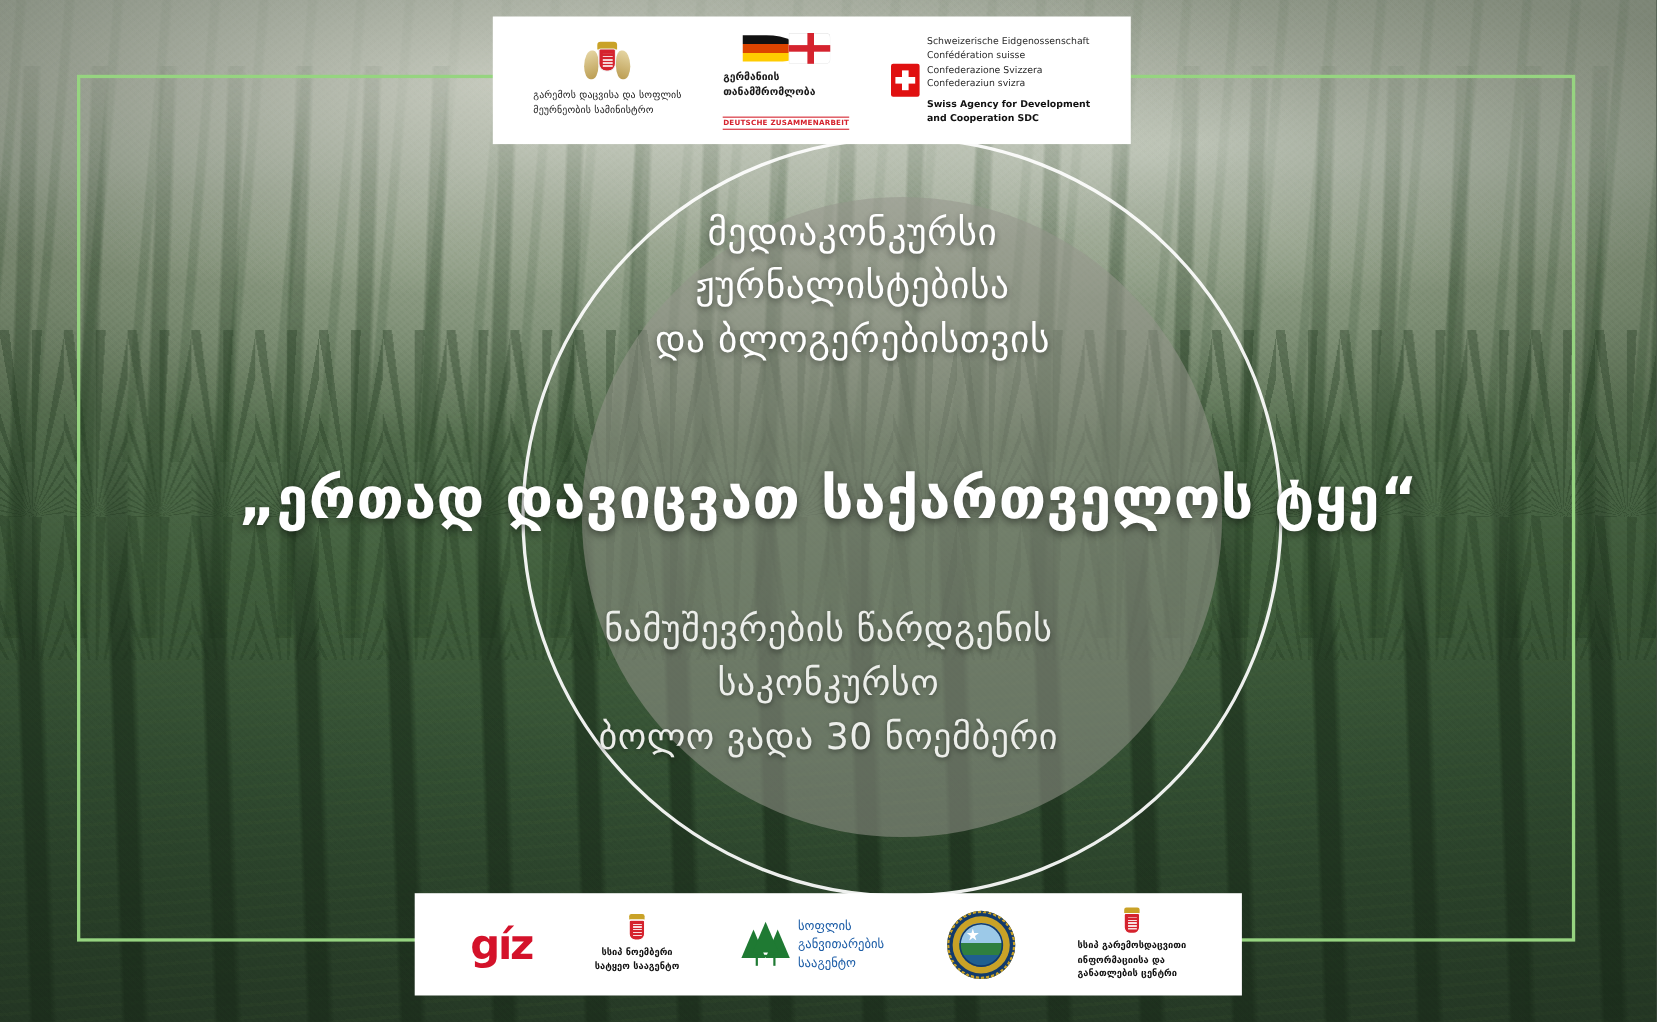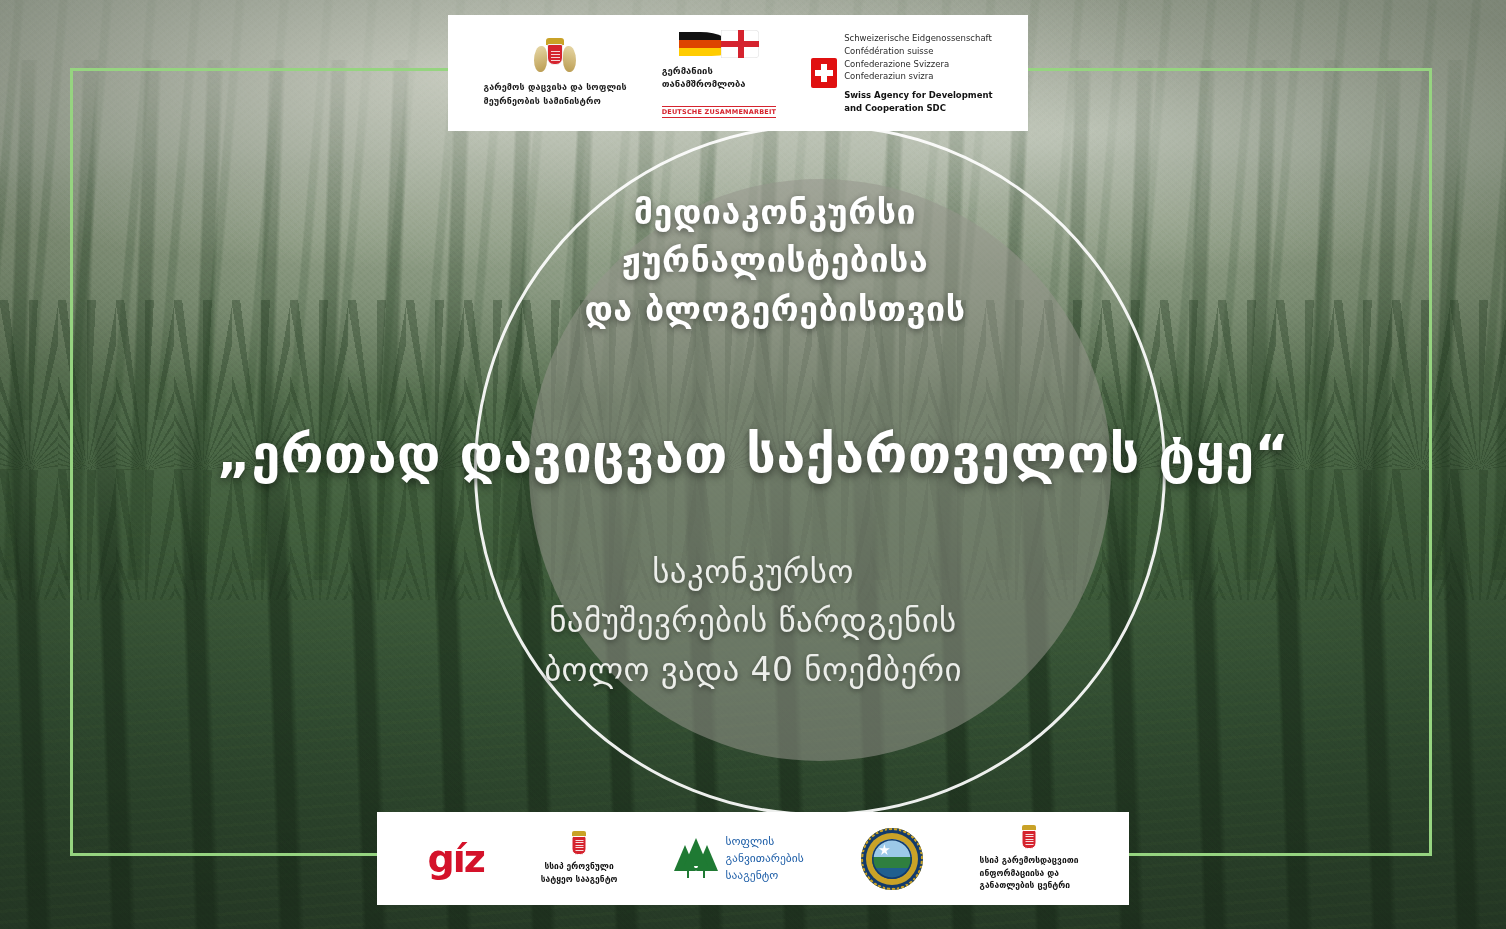--- a/index.html
+++ b/index.html
@@ -93,21 +93,21 @@
                width:16px; height:21px; background:#d5232e; border-radius:2px 2px 7px 7px;
                border:1.5px solid #f0f0f0; }
   .ge-shield::after{ content:""; position:absolute; left:3px; top:4px; width:9px; height:12px;
                background:repeating-linear-gradient(0deg,#fff 0 1.5px,#d5232e 1.5px 3px); opacity:.8;}
   .ge-crown { position:absolute; left:50%; top:0; transform:translateX(-50%);
               width:18px; height:7px; background:#c9a227; border-radius:3px 3px 0 0; }
   .ge-lion-l,.ge-lion-r { position:absolute; top:8px; width:13px; height:26px;
               background:linear-gradient(160deg,#e8d9a8,#b99a4e); border-radius:60% 40% 50% 50%; }
   .ge-lion-l{ left:1px; } .ge-lion-r{ right:1px; transform:scaleX(-1); }
 
-  .min-text { font-size:9px; font-weight:700; color:#1a1a1a; line-height:1.45; letter-spacing:.1px; }
+  .min-text { font-size:9px; font-weight:400; color:#1a1a1a; line-height:1.45; letter-spacing:.1px; }
 
   .gcf-globe { width:54px; height:54px; border-radius:50%;
     background:
       conic-gradient(from 20deg,
         #3fae6e 0 28deg, #2e9e8e 28deg 62deg, #54bf7a 62deg 96deg,
         #1f8f72 96deg 132deg, #49b36f 132deg 170deg, #2aa17f 170deg 205deg,
         #63c184 205deg 240deg, #1f9a86 240deg 278deg, #45b074 278deg 312deg,
         #2e9e8e 312deg 340deg, #3fae6e 340deg 360deg);
     position:relative; }
   .gcf-globe::after{ content:""; position:absolute; inset:0; border-radius:50%;
@@ -130,21 +130,21 @@
   .ch-cross { width:26px; height:30px; background:#e01010; border-radius:2px; position:relative; }
   .ch-cross::before{ content:""; position:absolute; left:50%; top:6px; transform:translateX(-50%);
                      width:6px; height:18px; background:#fff; }
   .ch-cross::after { content:""; position:absolute; left:4px; top:50%; transform:translateY(-50%);
                      width:18px; height:6px; background:#fff; }
   .ch-lines { font-size:8.5px; color:#2b2b2b; line-height:1.5; }
   .ch-bold  { font-size:8.5px; font-weight:700; color:#111; line-height:1.45; margin-top:6px; }
 
   
   .center-text { position:absolute; left:0; right:0; top:0; text-align:center; }
-  .kicker { position:absolute; left:0; right:0; top:188px; color:#fff; font-weight:700;
+  .kicker { position:absolute; left:0; right:0; top:188px; color:#fff; font-weight:400;
             font-size:34px; line-height:1.42; letter-spacing:.5px;
             text-shadow:0 2px 6px rgba(0,0,0,.45);padding-left:44px; }
   .headline { position:absolute; left:0; right:0; top:424px; color:#fff; font-weight:700;
               font-size:52px; letter-spacing:.5px; white-space:nowrap;
               text-shadow:0 3px 8px rgba(0,0,0,.5); }
   .subtext { position:absolute; left:0; right:0; top:548px; color:#eceeea; font-weight:400;
              font-size:33px; line-height:1.48; letter-spacing:.4px;
              text-shadow:0 2px 5px rgba(0,0,0,.4); }
 
   
@@ -255,39 +255,39 @@
   <div class="center-text">
     <div class="kicker">
       <div>მედიაკონკურსი</div>
       <div>ჟურნალისტებისა</div>
       <div>და ბლოგერებისთვის</div>
     </div>
 
     <div class="headline">„ერთად დავიცვათ საქართველოს ტყე“</div>
 
     <div class="subtext">
+      <div>ნამუშევრების წარდგენის</div>
       <div>საკონკურსო</div>
-      <div>ნამუშევრების წარდგენის</div>
-      <div>ბოლო  ვადა 40 ნოემბერი</div>
+      <div>ბოლო  ვადა 30 ნოემბერი</div>
     </div>
   </div>
 
   <div class="logobar-bottom">
 
     <div class="logo-cell">
       <div class="giz-word">gíz</div>
     </div>
 
     <div class="logo-cell col">
       <div class="sm-emblem">
         <div class="sm-crown"></div>
           <div class="sm-shield"></div>
       </div>
       <div class="sm-text center">
-        <div>სსიპ ეროვნული</div>
+        <div>სსიპ ნოემბერი</div>
         <div>სატყეო სააგენტო</div>
       </div>
     </div>
 
     <div class="logo-cell">
       <div class="tree-icon">
         <div class="t a"></div>
           <div class="t b"></div>
           <div class="t c"></div>
           <div class="house"></div>

